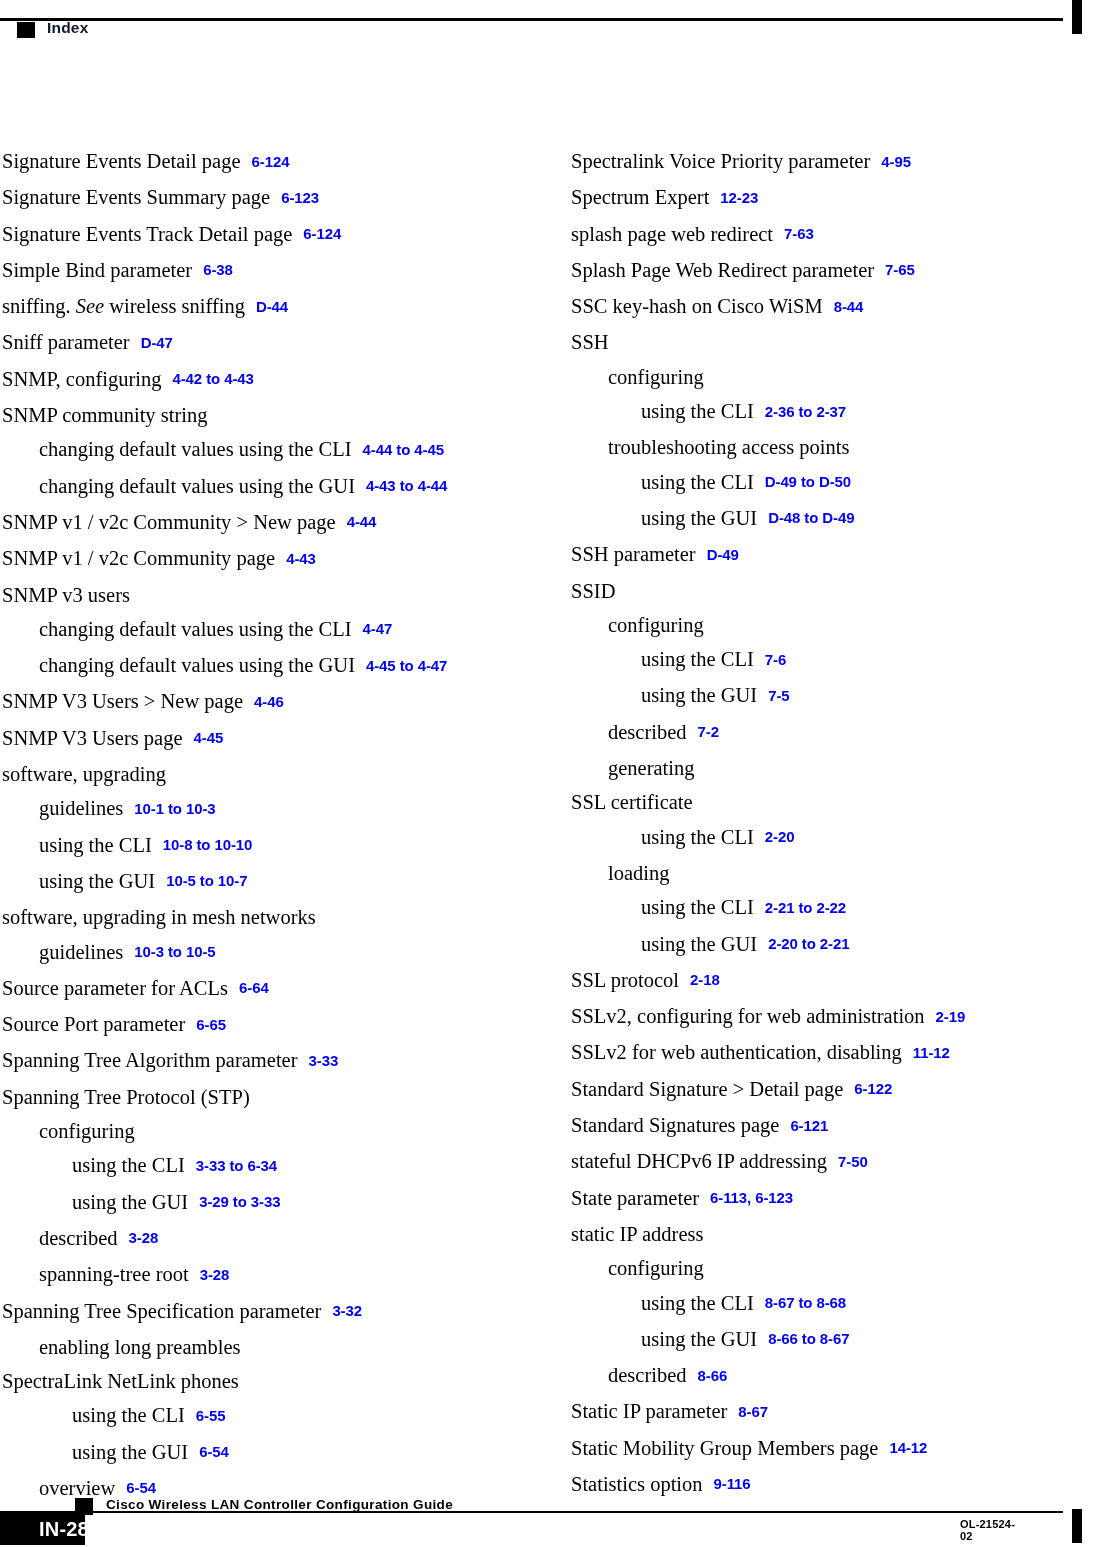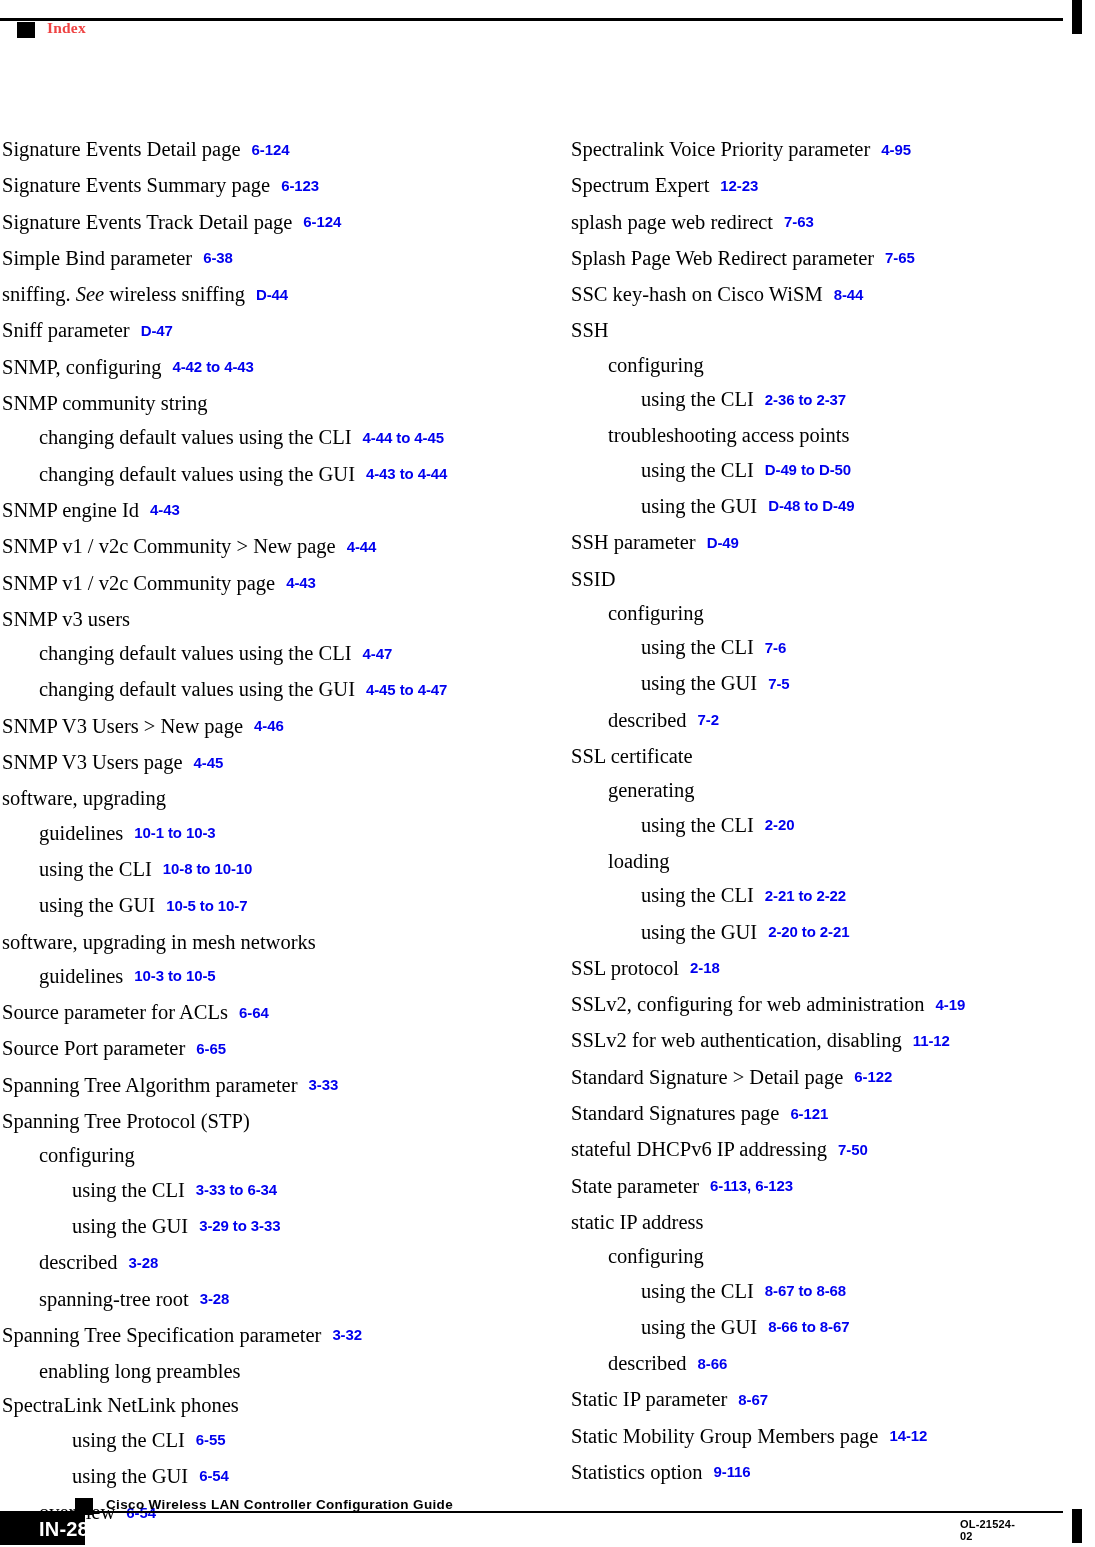--- a/index.html
+++ b/index.html
@@ -45,37 +45,37 @@
     left: 17px;
     top: 22px;
     width: 18px;
     height: 16px;
     background: #000000;
   }
   .header-title {
     position: absolute;
     left: 47px;
     top: 19px;
-    font-family: Liberation Serif, serif;
+    font-family: Liberation Sans, sans-serif;
     font-weight: bold;
     font-size: 15.5px;
     letter-spacing: 0.2px;
-    color: #ef4444;
+    color: #0f172a;
   }
 
   
   #index-body {
     position: absolute;
     left: 0;
     top: 128px;
     width: 1095px;
   }
   .index-column {
     position: absolute;
-    top: 4px;
+    top: 16px;
     width: 500px;
   }
   #column-left  { left: 2px; }
   #column-right { left: 571px; }
 
   .index-entry {
     font-size: 20.5px;
     line-height: 34.3px;
     white-space: nowrap;
     color: #000000;
@@ -184,21 +184,20 @@
       <div class="index-entry lvl-0"><span class="entry-text">Signature Events Detail page</span><span class="entry-ref">6-124</span></div>
       <div class="index-entry lvl-0"><span class="entry-text">Signature Events Summary page</span><span class="entry-ref">6-123</span></div>
       <div class="index-entry lvl-0"><span class="entry-text">Signature Events Track Detail page</span><span class="entry-ref">6-124</span></div>
       <div class="index-entry lvl-0"><span class="entry-text">Simple Bind parameter</span><span class="entry-ref">6-38</span></div>
       <div class="index-entry lvl-0"><span class="entry-text">sniffing. </span><span class="entry-text entry-italic">See</span><span class="entry-text"> wireless sniffing</span><span class="entry-ref">D-44</span></div>
       <div class="index-entry lvl-0"><span class="entry-text">Sniff parameter</span><span class="entry-ref">D-47</span></div>
       <div class="index-entry lvl-0"><span class="entry-text">SNMP, configuring</span><span class="entry-ref">4-42 to 4-43</span></div>
       <div class="index-entry lvl-0"><span class="entry-text">SNMP community string</span></div>
       <div class="index-entry lvl-1"><span class="entry-text">changing default values using the CLI</span><span class="entry-ref">4-44 to 4-45</span></div>
       <div class="index-entry lvl-1"><span class="entry-text">changing default values using the GUI</span><span class="entry-ref">4-43 to 4-44</span></div>
-      <div class="index-entry lvl-0"><span class="entry-text">SNMP engine Id</span><span class="entry-ref">4-43</span></div>
       <div class="index-entry lvl-0"><span class="entry-text">SNMP v1 / v2c Community &gt; New page</span><span class="entry-ref">4-44</span></div>
       <div class="index-entry lvl-0"><span class="entry-text">SNMP v1 / v2c Community page</span><span class="entry-ref">4-43</span></div>
       <div class="index-entry lvl-0"><span class="entry-text">SNMP v3 users</span></div>
       <div class="index-entry lvl-1"><span class="entry-text">changing default values using the CLI</span><span class="entry-ref">4-47</span></div>
       <div class="index-entry lvl-1"><span class="entry-text">changing default values using the GUI</span><span class="entry-ref">4-45 to 4-47</span></div>
       <div class="index-entry lvl-0"><span class="entry-text">SNMP V3 Users &gt; New page</span><span class="entry-ref">4-46</span></div>
       <div class="index-entry lvl-0"><span class="entry-text">SNMP V3 Users page</span><span class="entry-ref">4-45</span></div>
       <div class="index-entry lvl-0"><span class="entry-text">software, upgrading</span></div>
       <div class="index-entry lvl-1"><span class="entry-text">guidelines</span><span class="entry-ref">10-1 to 10-3</span></div>
       <div class="index-entry lvl-1"><span class="entry-text">using the CLI</span><span class="entry-ref">10-8 to 10-10</span></div>
@@ -232,28 +231,28 @@
       <div class="index-entry lvl-2"><span class="entry-text">using the CLI</span><span class="entry-ref">2-36 to 2-37</span></div>
       <div class="index-entry lvl-1"><span class="entry-text">troubleshooting access points</span></div>
       <div class="index-entry lvl-2"><span class="entry-text">using the CLI</span><span class="entry-ref">D-49 to D-50</span></div>
       <div class="index-entry lvl-2"><span class="entry-text">using the GUI</span><span class="entry-ref">D-48 to D-49</span></div>
       <div class="index-entry lvl-0"><span class="entry-text">SSH parameter</span><span class="entry-ref">D-49</span></div>
       <div class="index-entry lvl-0"><span class="entry-text">SSID</span></div>
       <div class="index-entry lvl-1"><span class="entry-text">configuring</span></div>
       <div class="index-entry lvl-2"><span class="entry-text">using the CLI</span><span class="entry-ref">7-6</span></div>
       <div class="index-entry lvl-2"><span class="entry-text">using the GUI</span><span class="entry-ref">7-5</span></div>
       <div class="index-entry lvl-1"><span class="entry-text">described</span><span class="entry-ref">7-2</span></div>
+      <div class="index-entry lvl-1"><span class="entry-text">generating</span></div>
       <div class="index-entry lvl-0"><span class="entry-text">SSL certificate</span></div>
-      <div class="index-entry lvl-1"><span class="entry-text">generating</span></div>
       <div class="index-entry lvl-2"><span class="entry-text">using the CLI</span><span class="entry-ref">2-20</span></div>
       <div class="index-entry lvl-1"><span class="entry-text">loading</span></div>
       <div class="index-entry lvl-2"><span class="entry-text">using the CLI</span><span class="entry-ref">2-21 to 2-22</span></div>
       <div class="index-entry lvl-2"><span class="entry-text">using the GUI</span><span class="entry-ref">2-20 to 2-21</span></div>
       <div class="index-entry lvl-0"><span class="entry-text">SSL protocol</span><span class="entry-ref">2-18</span></div>
-      <div class="index-entry lvl-0"><span class="entry-text">SSLv2, configuring for web administration</span><span class="entry-ref">4-19</span></div>
+      <div class="index-entry lvl-0"><span class="entry-text">SSLv2, configuring for web administration</span><span class="entry-ref">2-19</span></div>
       <div class="index-entry lvl-0"><span class="entry-text">SSLv2 for web authentication, disabling</span><span class="entry-ref">11-12</span></div>
       <div class="index-entry lvl-0"><span class="entry-text">Standard Signature &gt; Detail page</span><span class="entry-ref">6-122</span></div>
       <div class="index-entry lvl-0"><span class="entry-text">Standard Signatures page</span><span class="entry-ref">6-121</span></div>
       <div class="index-entry lvl-0"><span class="entry-text">stateful DHCPv6 IP addressing</span><span class="entry-ref">7-50</span></div>
       <div class="index-entry lvl-0"><span class="entry-text">State parameter</span><span class="entry-ref">6-113, 6-123</span></div>
       <div class="index-entry lvl-0"><span class="entry-text">static IP address</span></div>
       <div class="index-entry lvl-1"><span class="entry-text">configuring</span></div>
       <div class="index-entry lvl-2"><span class="entry-text">using the CLI</span><span class="entry-ref">8-67 to 8-68</span></div>
       <div class="index-entry lvl-2"><span class="entry-text">using the GUI</span><span class="entry-ref">8-66 to 8-67</span></div>
       <div class="index-entry lvl-1"><span class="entry-text">described</span><span class="entry-ref">8-66</span></div>

